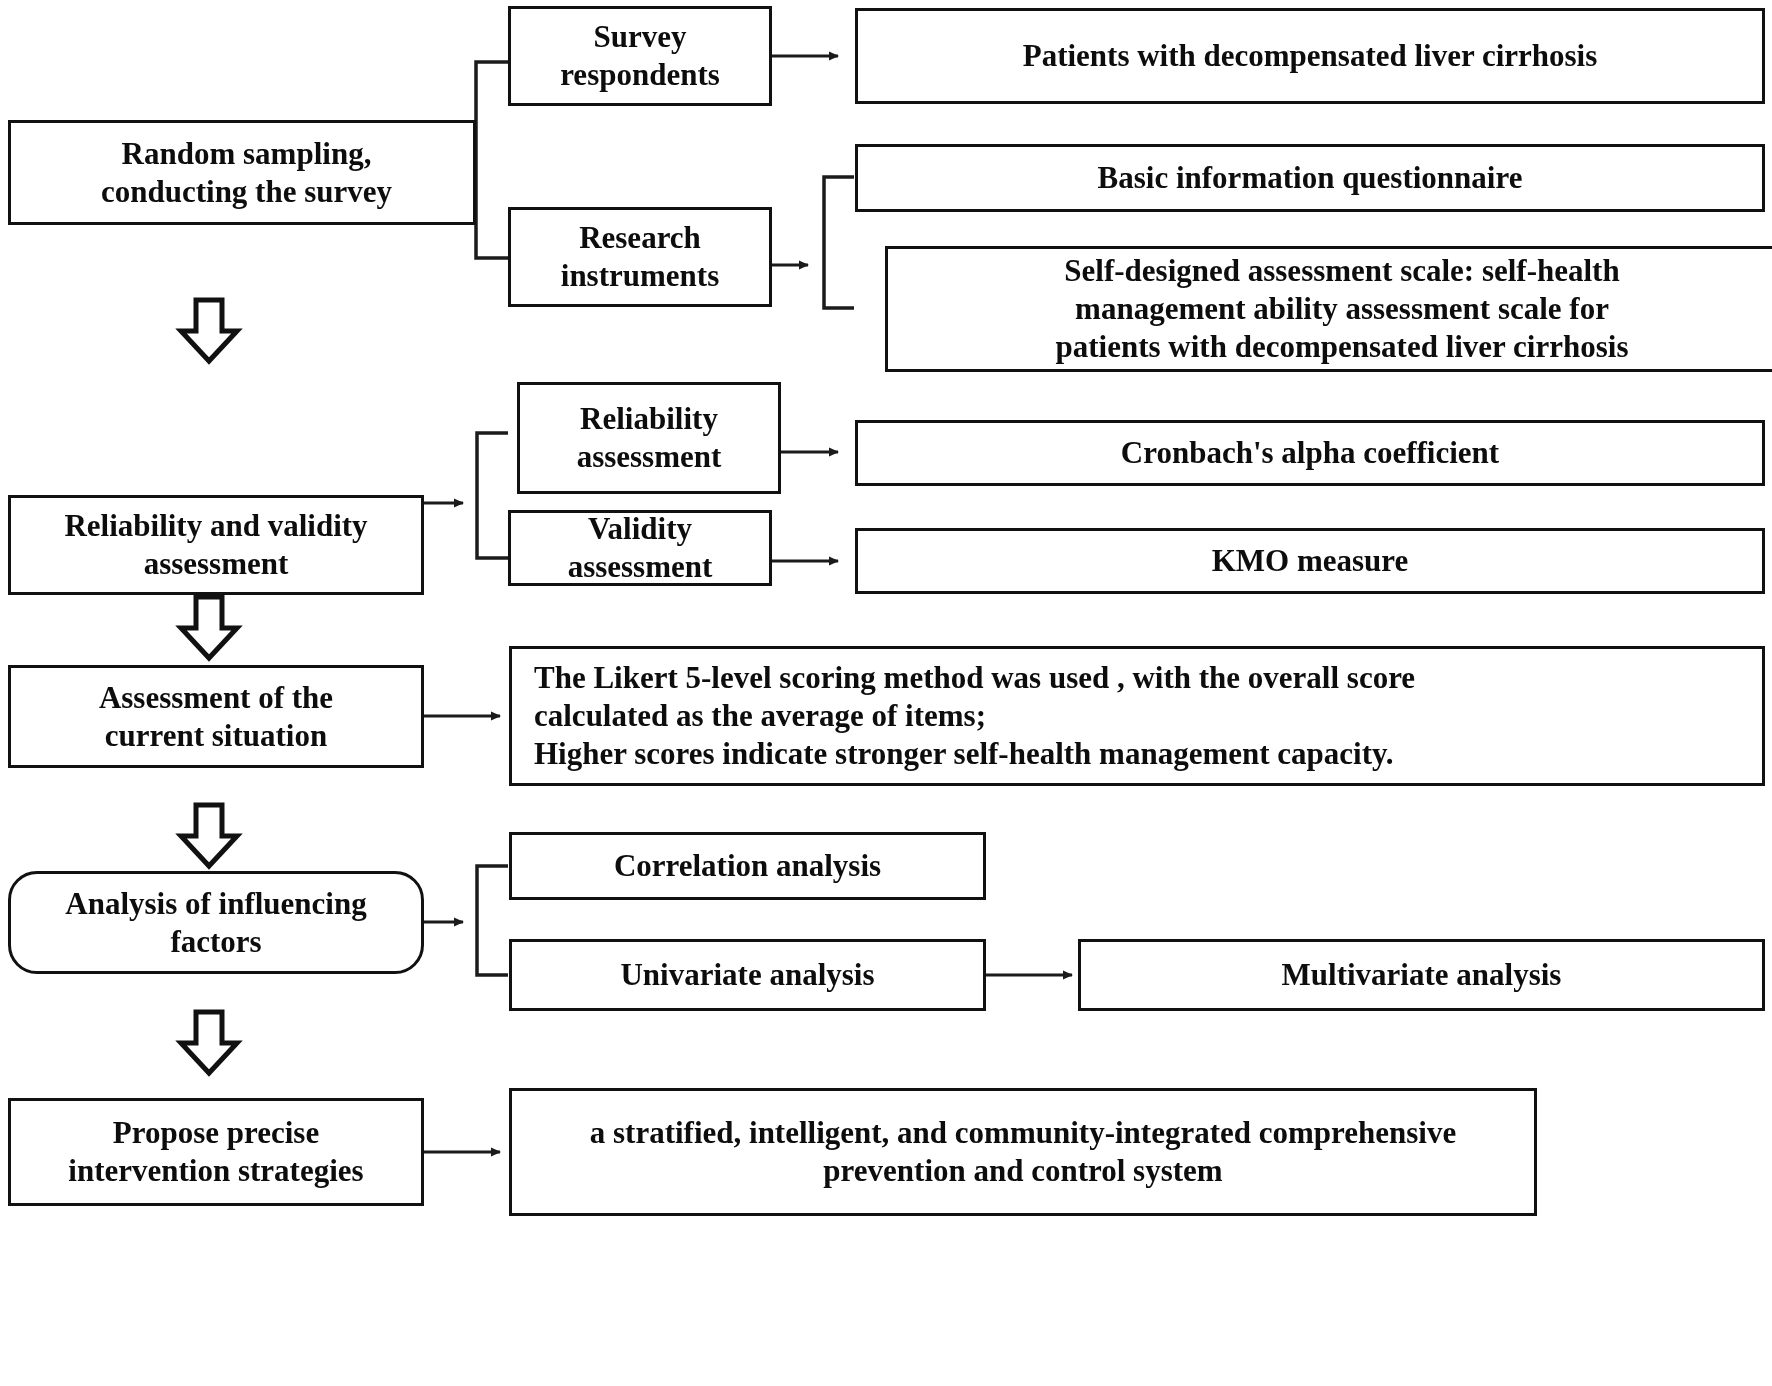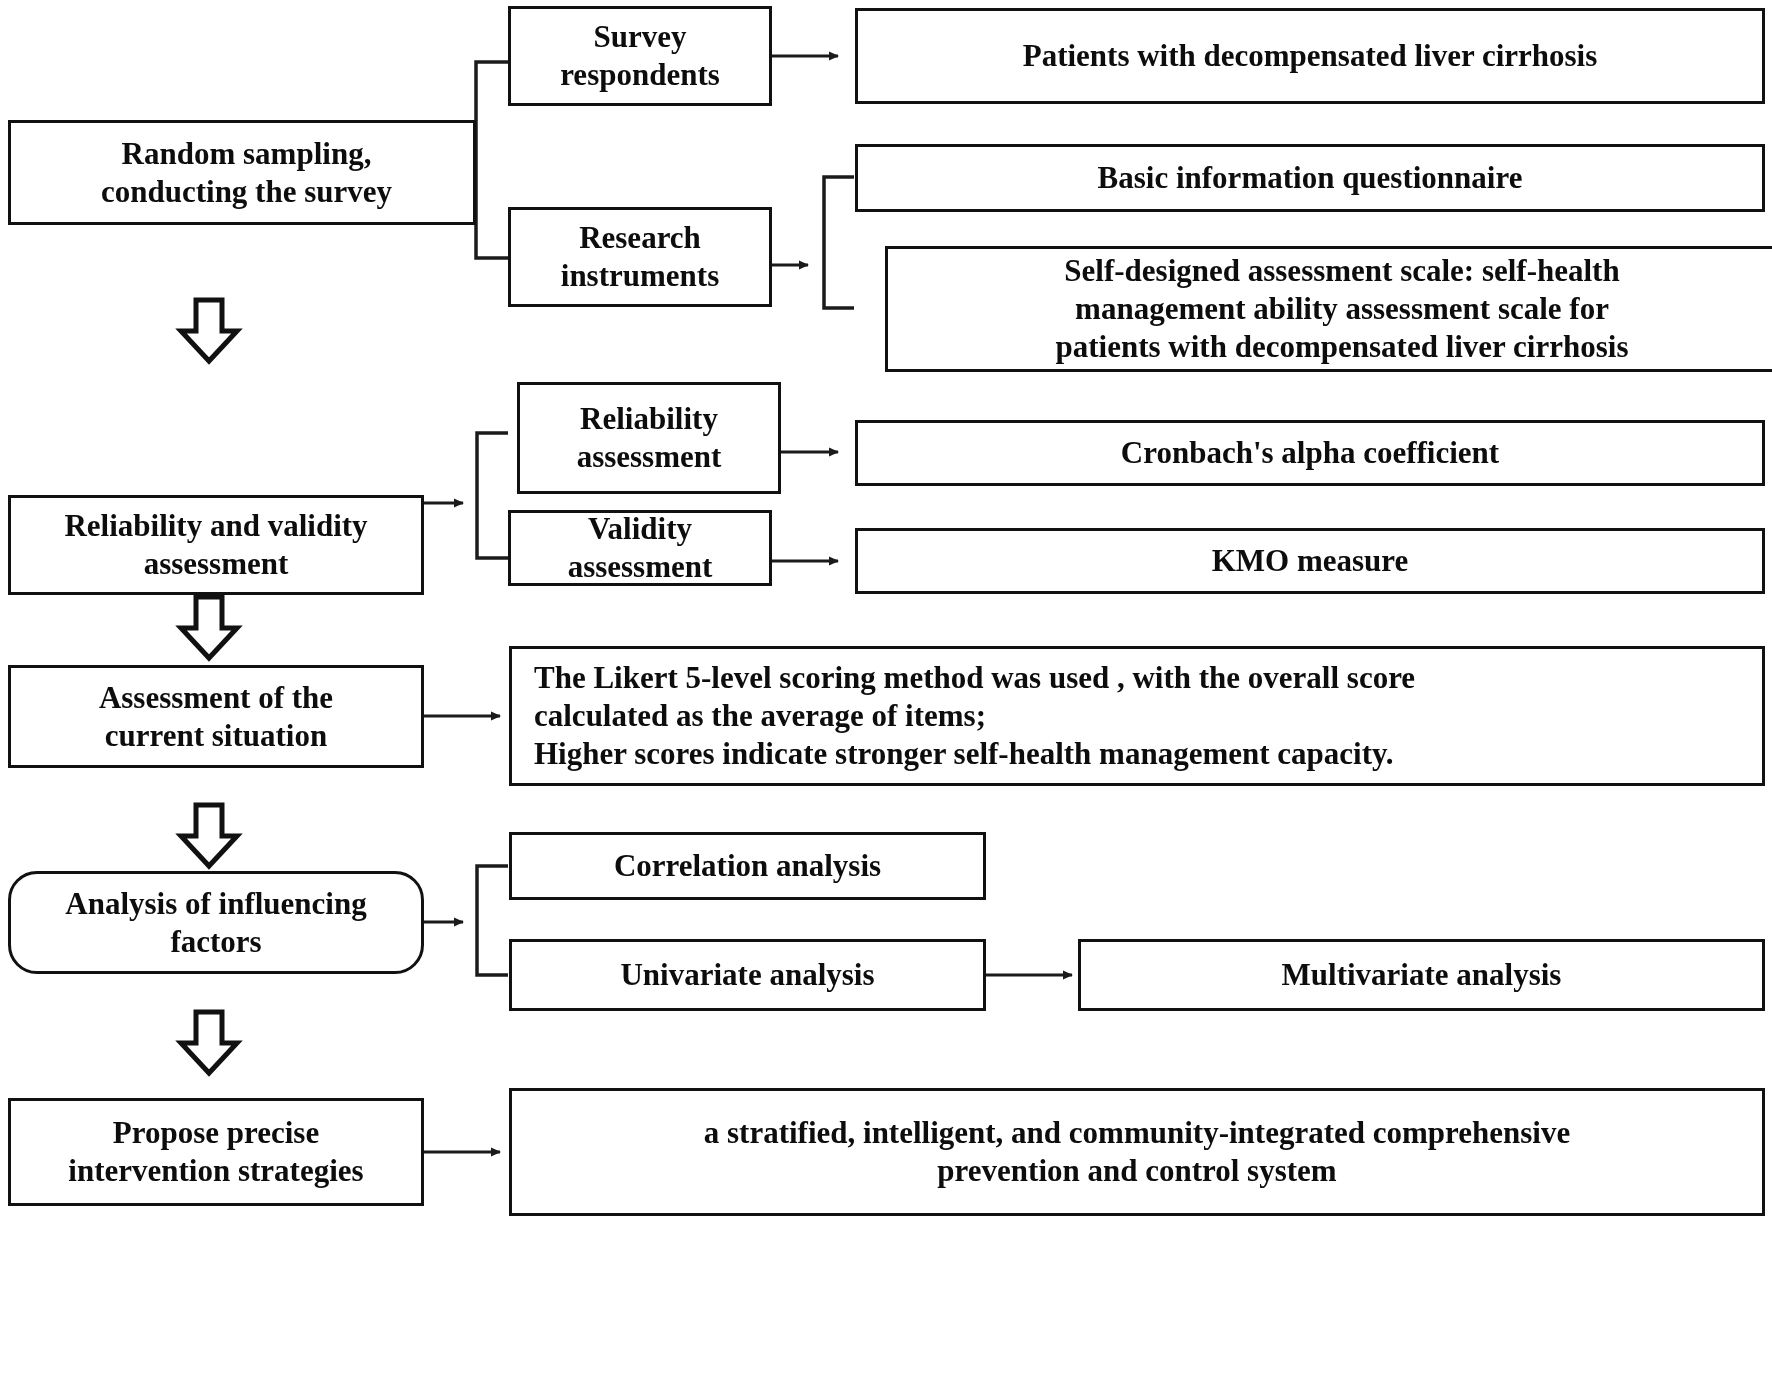--- a/index.html
+++ b/index.html
@@ -199,18 +199,18 @@
 
   <div class="node" style="left:1078px; top:939px; width:687px; height:72px; font-size:31px;">
     <span class="txt">Multivariate analysis</span>
   </div>
 
   <div class="node" style="left:8px; top:1098px; width:416px; height:108px; font-size:31px;">
     <span class="txt">Propose precise
 intervention strategies</span>
   </div>
 
-  <div class="node" style="left:509px; top:1088px; width:1256px; height:128px; font-size:31px;">
+  <div class="node" style="left:509px; top:1088px; width:1028px; height:128px; font-size:31px;">
     <span class="txt">a stratified, intelligent, and community-integrated comprehensive
 prevention and control system</span>
   </div>
 
 </div>
 
 </body></html>

